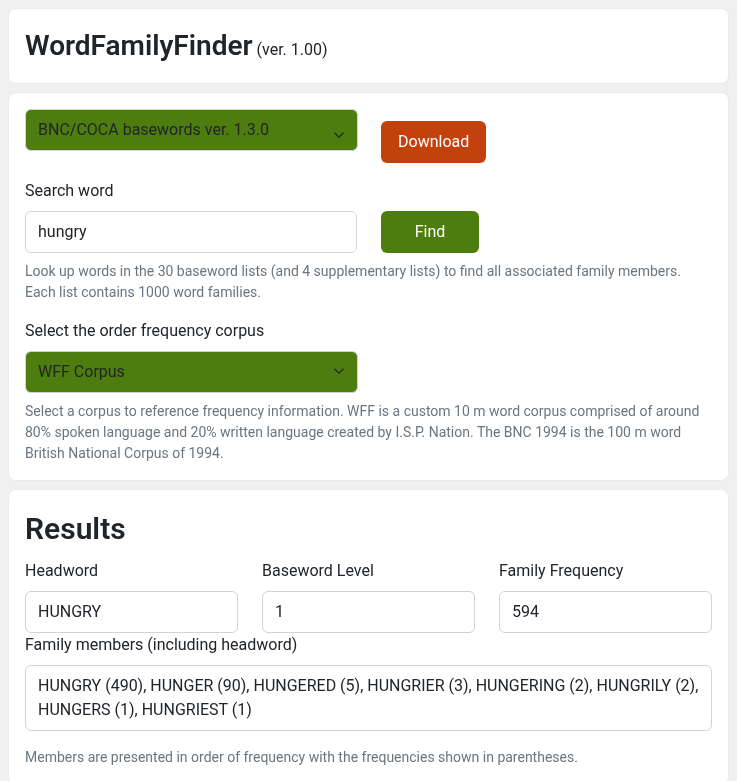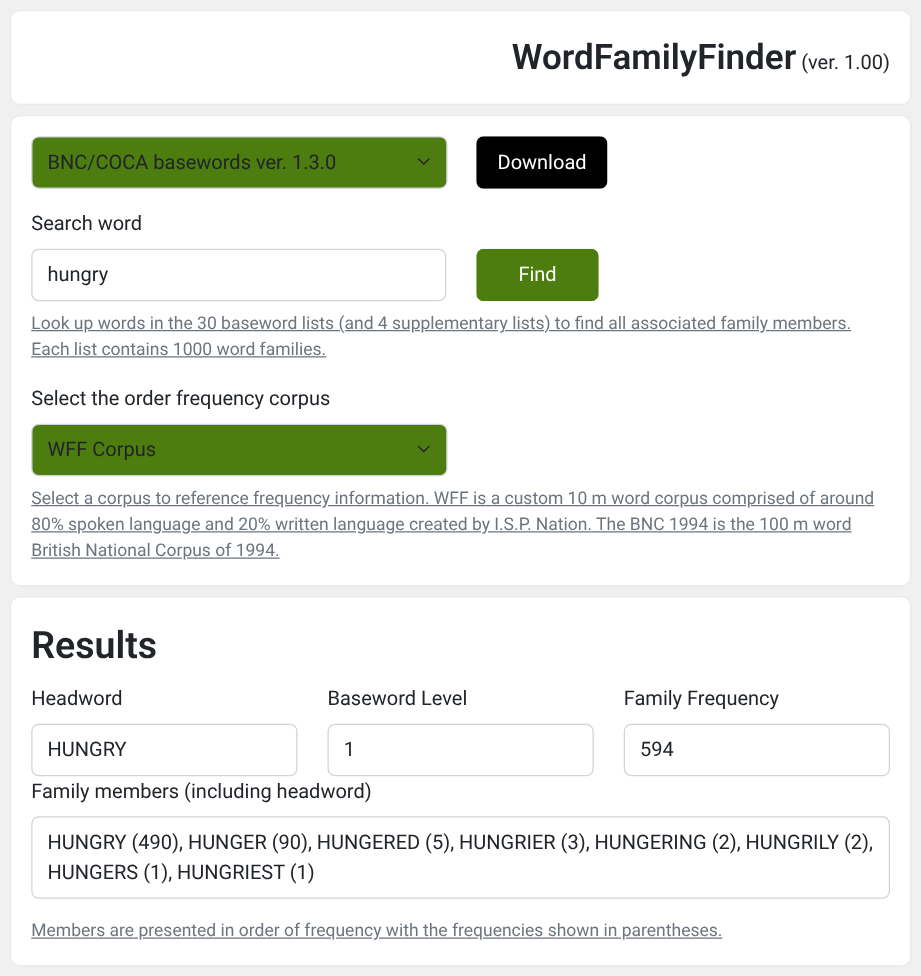--- a/index.html
+++ b/index.html
@@ -17,21 +17,20 @@
     }
     .card {
       background: #fff;
       border: 1px solid rgba(0,0,0,0.08);
       border-radius: 8px;
       padding: 16px;
       margin-bottom: 8px;
     }
     .header-card {
       padding: 16px;
-      text-align: right;
     }
     .app-title {
       font-size: 28px;
       font-weight: 600;
       display: inline-block;
       color: #212529;
     }
     .app-version {
       font-size: 16px;
       font-weight: 400;
@@ -93,33 +92,33 @@
       padding: 8px 16px;
       font-size: 16px;
       border-radius: 6px;
       border: 1px solid transparent;
       cursor: pointer;
       font-family: inherit;
       line-height: 1.5;
       white-space: nowrap;
     }
     .btn-secondary {
-      background-color: #000000;
+      background-color: #c2410c;
       color: #fff;
+      margin-top: 12px;
     }
     .btn-primary {
       background-color: #4d7c0f;
       color: #fff;
       min-width: 98px;
     }
     .help-text {
       font-size: 14px;
       color: #6c757d;
       margin-top: 4px;
-      text-decoration: underline;
     }
     .section-gap {
       margin-top: 16px;
     }
     .results-title {
       font-size: 30px;
       font-weight: 600;
       margin-bottom: 8px;
     }
     .results-grid {

